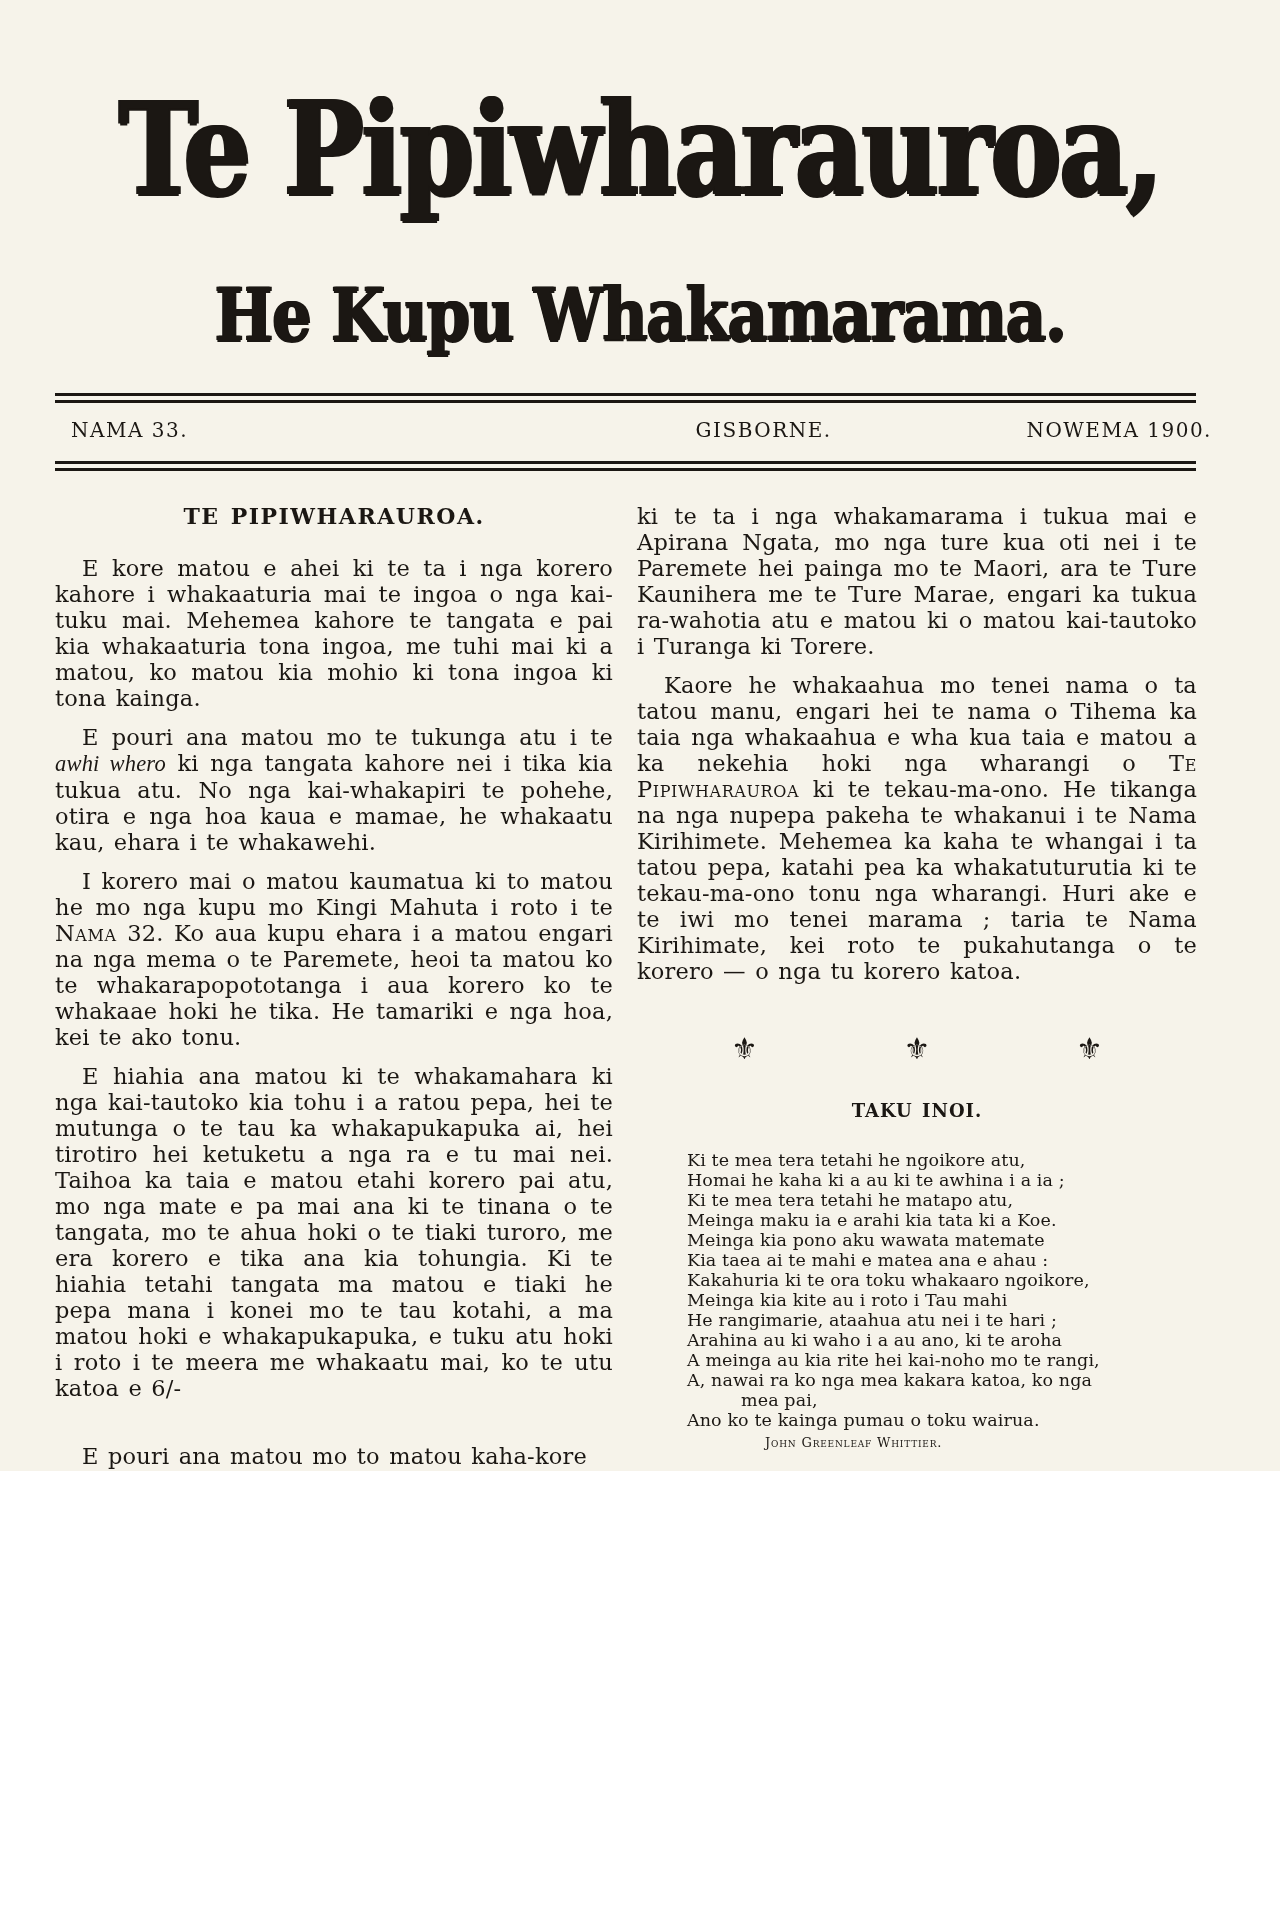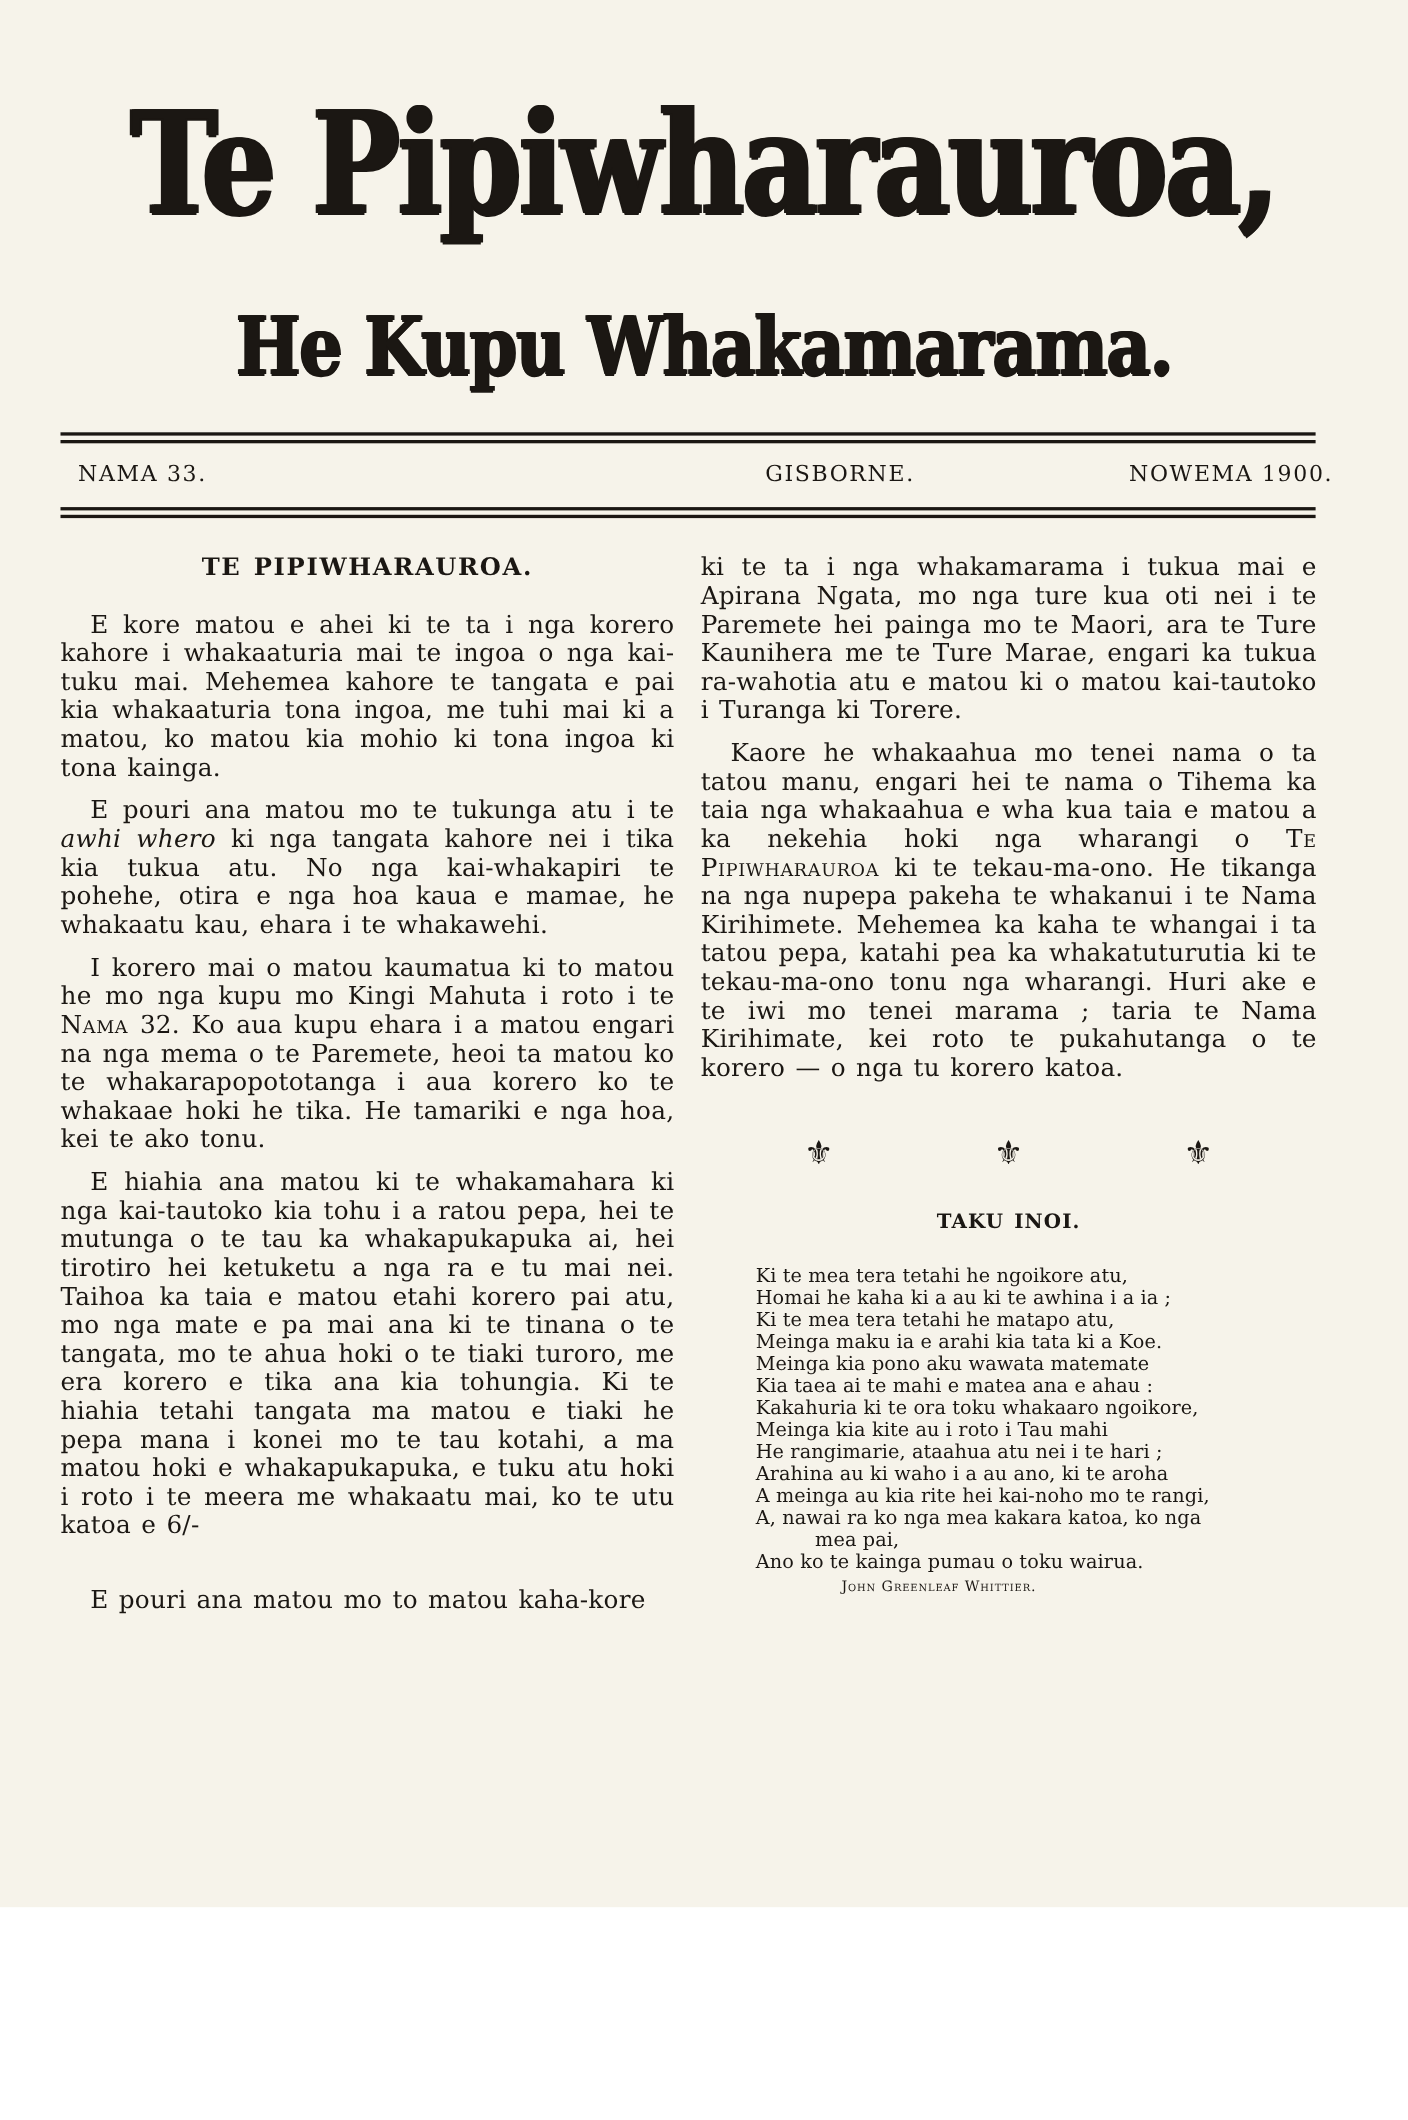--- a/index.html
+++ b/index.html
@@ -1,20 +1,20 @@
 <!DOCTYPE html>
 <html><head>
 <meta charset="utf-8">
 <style>
   * { margin: 0; padding: 0; box-sizing: border-box; }
   html, body { width: 1280px; margin: 0; }
   .page {
     position: relative;
     width: 1280px;
-    height: 1734px;
+    height: 1471px;
     background: var(--paper, #f6f3ea);
     color: var(--ink, #1b1713);
     font-family: "DejaVu Serif", serif;
     overflow: hidden;
   }
 
   
   .masthead-title {
     position: absolute;
     top: 72px; left: 0; width: 100%;
@@ -81,21 +81,21 @@
     font-size: 22px;
     letter-spacing: 1.5px;
     margin-bottom: 26px;
     text-indent: 0;
   }
 
   p.para { margin: 0 0 13px 0; }
   p.para.indent { text-indent: 27px; }
   p.para.gap-before { margin-top: 42px; }
 
-  .italic { font-style: italic; }
+  .italic { font-style: italic; font-family: Liberation Serif, serif; }
   .smallcaps { font-variant: small-caps; letter-spacing: 0.6px; }
 
   
   .ornaments {
     display: flex;
     justify-content: space-between;
     padding: 0 94px;
     margin: 50px 0 34px 0;
     font-family: "DejaVu Sans", sans-serif;
     font-size: 30px;

